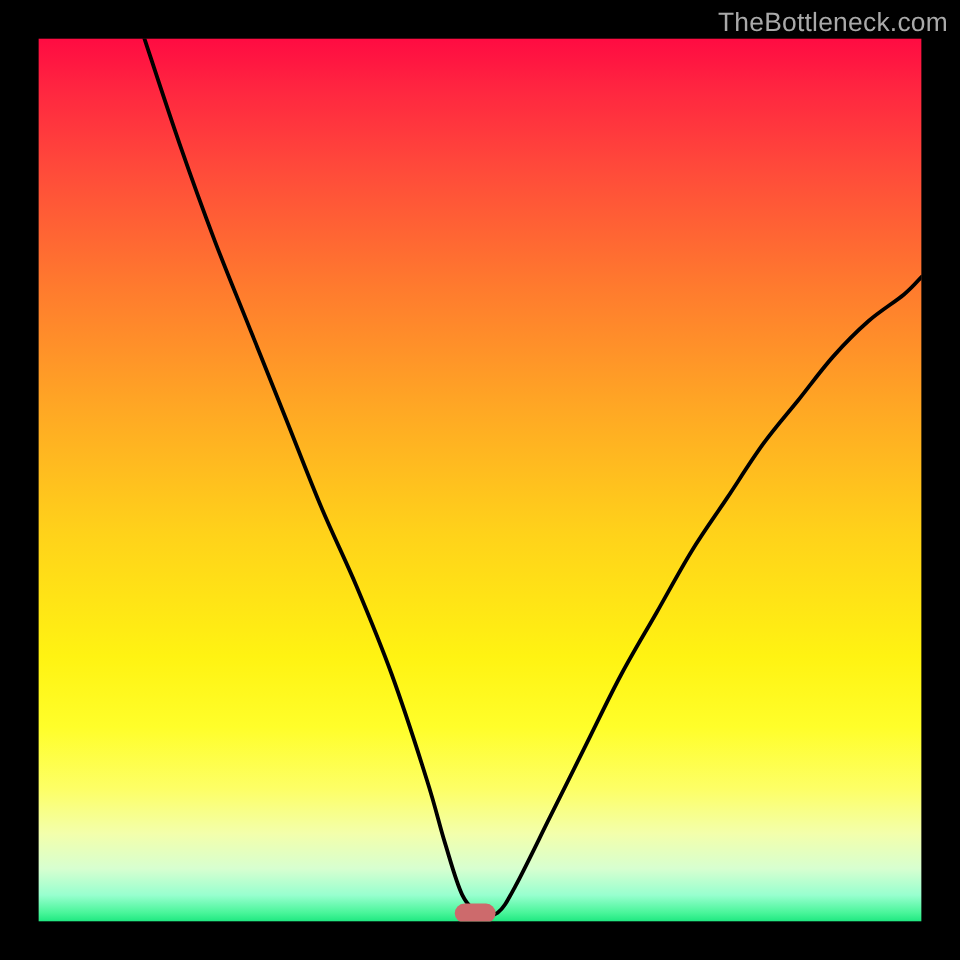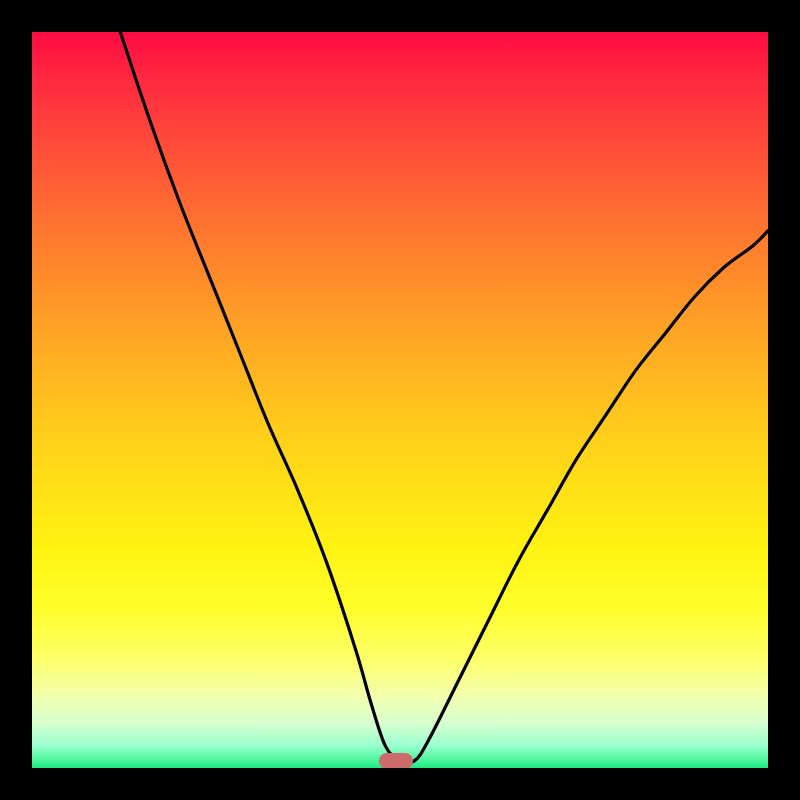--- a/index.html
+++ b/index.html
@@ -73,20 +73,21 @@
     font-size: 22px;
     letter-spacing: 0.2px;
     font-weight: 500;
   }
 </style>
 </head>
 <body>
 
 <div class="stage">
 
+  <div class="watermark">TheBottleneck.com</div>
 
   <div class="plot">
     <div class="gradient"></div>
 
     <svg class="curve" viewBox="0 0 736 736" preserveAspectRatio="none">
       <path d="M 88.3 0.0 C 93.2 14.7, 107.9 60.1, 117.8 88.3 C 127.6 116.5, 137.4 143.5, 147.2 169.3 C 157.0 195.0, 166.8 218.3, 176.6 242.9 C 186.5 267.4, 196.3 291.9, 206.1 316.5 C 215.9 341.0, 225.7 366.8, 235.5 390.1 C 245.3 413.4, 255.1 433.0, 265.0 456.3 C 274.8 479.6, 284.6 502.9, 294.4 529.9 C 304.2 556.9, 316.5 594.9, 323.8 618.2 C 331.2 641.5, 333.7 653.8, 338.6 669.8 C 343.5 685.7, 348.4 704.1, 353.3 713.9 C 358.2 723.7, 363.1 726.2, 368.0 728.6 C 372.9 731.1, 377.8 732.3, 382.7 728.6 C 387.6 725.0, 390.1 720.1, 397.4 706.6 C 404.8 693.1, 417.1 667.3, 426.9 647.7 C 436.7 628.1, 446.5 608.4, 456.3 588.8 C 466.1 569.2, 475.9 548.3, 485.8 529.9 C 495.6 511.5, 505.4 495.6, 515.2 478.4 C 525.0 461.2, 534.8 442.8, 544.6 426.9 C 554.5 410.9, 564.3 397.4, 574.1 382.7 C 583.9 368.0, 593.7 352.1, 603.5 338.6 C 613.3 325.1, 623.1 314.0, 633.0 301.8 C 642.8 289.5, 652.6 276.0, 662.4 265.0 C 672.2 253.9, 682.0 244.1, 691.8 235.5 C 701.7 226.9, 713.9 219.6, 721.3 213.4 C 728.6 207.3, 733.5 201.2, 736.0 198.7"></path>
     </svg>
 
     <div class="marker" style="left: 49.5%; top: 99%; background: rgb(205, 106, 108);"></div>
   </div>

